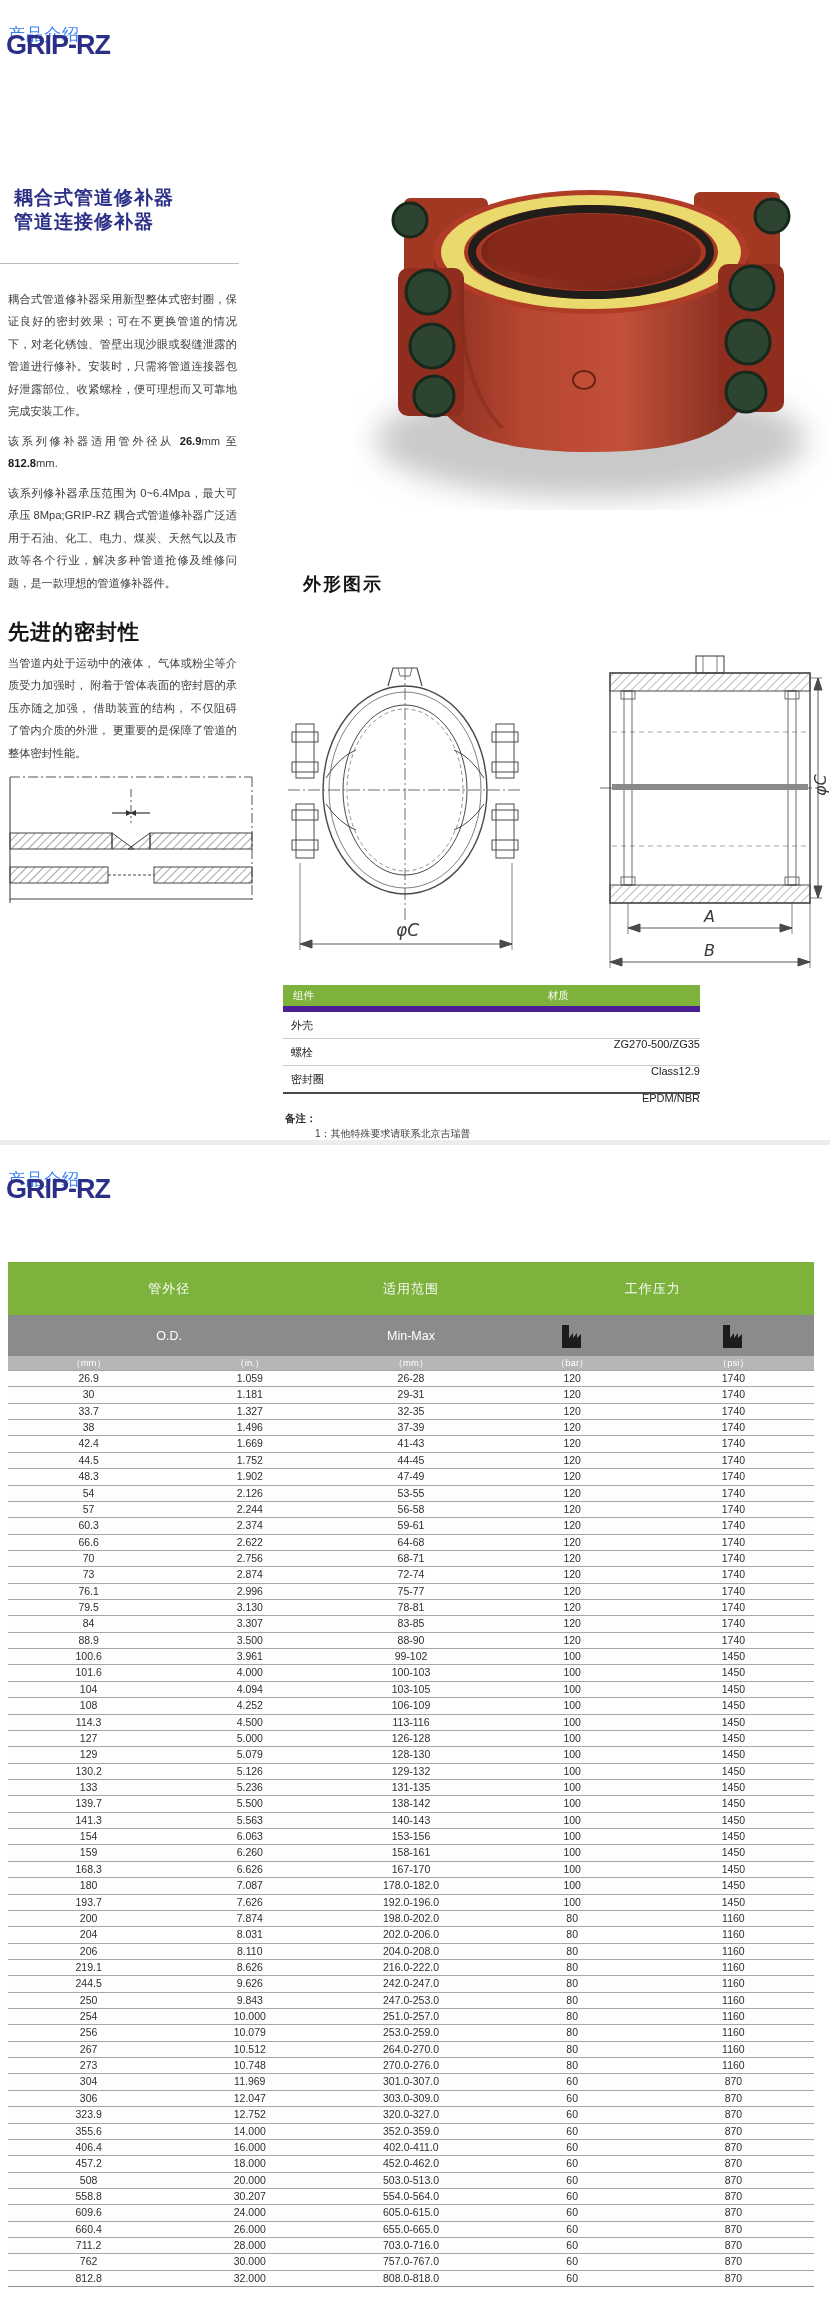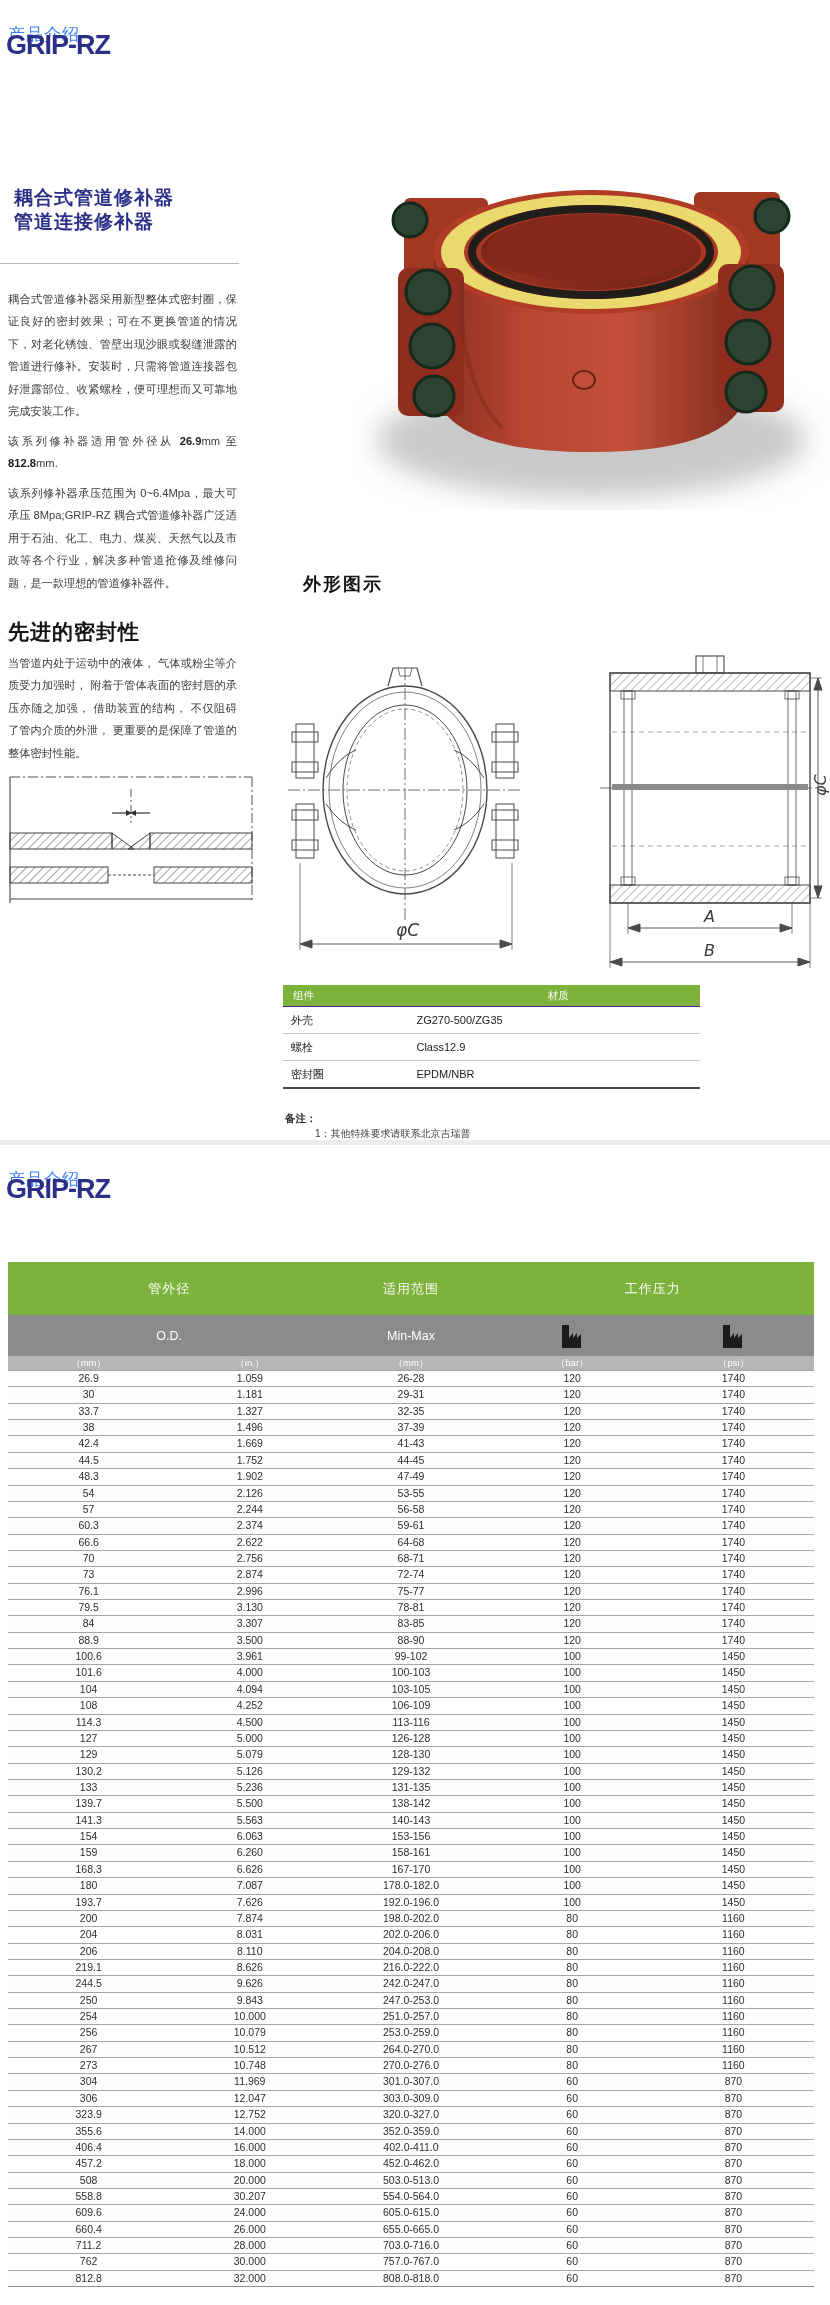--- a/index.html
+++ b/index.html
@@ -15,25 +15,25 @@
   .body-par{font-size:11.2px;line-height:22.4px;text-align:justify;color:#3c3c3e;}
   .body-par b{color:#1c1c1e;}
   .sec-heading{font-size:21px;font-weight:800;color:#141416;letter-spacing:1px;}
   .outline-heading{font-size:18px;font-weight:800;color:#141416;letter-spacing:2px;}
   
   .mat-table{width:417px;font-size:11px;}
   .mat-head{display:grid;grid-template-columns:32% 68%;background:#7db33c;color:#fdfdfd;
             height:21px;line-height:21px;font-size:10.5px;}
   .mat-head .c1{padding-left:10px;text-align:left;}
   .mat-head .c2{text-align:center;}
-  .mat-body{border-top:1px solid #4c1d95;border-bottom:2px solid #4a4a4a;}
+  .mat-body{border-top:6px solid #4c1d95;border-bottom:2px solid #4a4a4a;}
   .mat-row{display:grid;grid-template-columns:32% 68%;height:26px;line-height:26px;border-bottom:1px solid #c9c9c9;}
   .mat-row:last-child{border-bottom:none;}
   .mat-row [data-cell]:first-child{padding-left:8px;color:#222;}
-  .mat-row [data-cell]:last-child{text-align:left;color:#222;}
+  .mat-row [data-cell]:last-child{text-align:right;color:#222;margin-top:19px;}
   .note-title{font-size:10.5px;font-weight:700;color:#2a2a2c;}
   .note-line{font-size:10px;color:#3c3c3e;}
   
   .page-gap{background:#ececec;}
   
   .spec-table{width:806px;border-bottom:1px solid #8f8f8f;}
   .spec-group{display:grid;grid-template-columns:2fr 1fr 2fr;background:#7db33c;height:53px;
               color:rgba(255,255,255,.95);font-size:13px;letter-spacing:1px;}
   .spec-group div{display:flex;align-items:center;justify-content:center;}
   .spec-sub{display:grid;grid-template-columns:2fr 1fr 1fr 1fr;background:#8a8b8d;height:41px;

